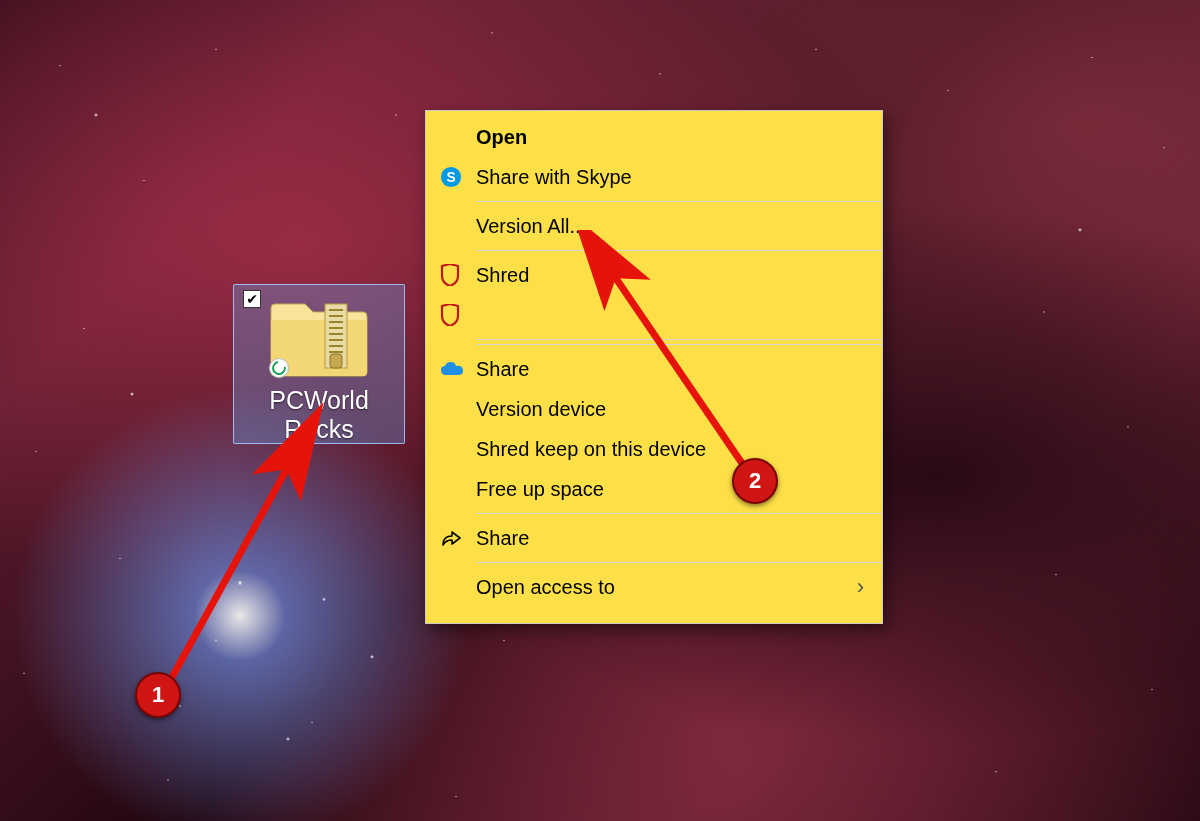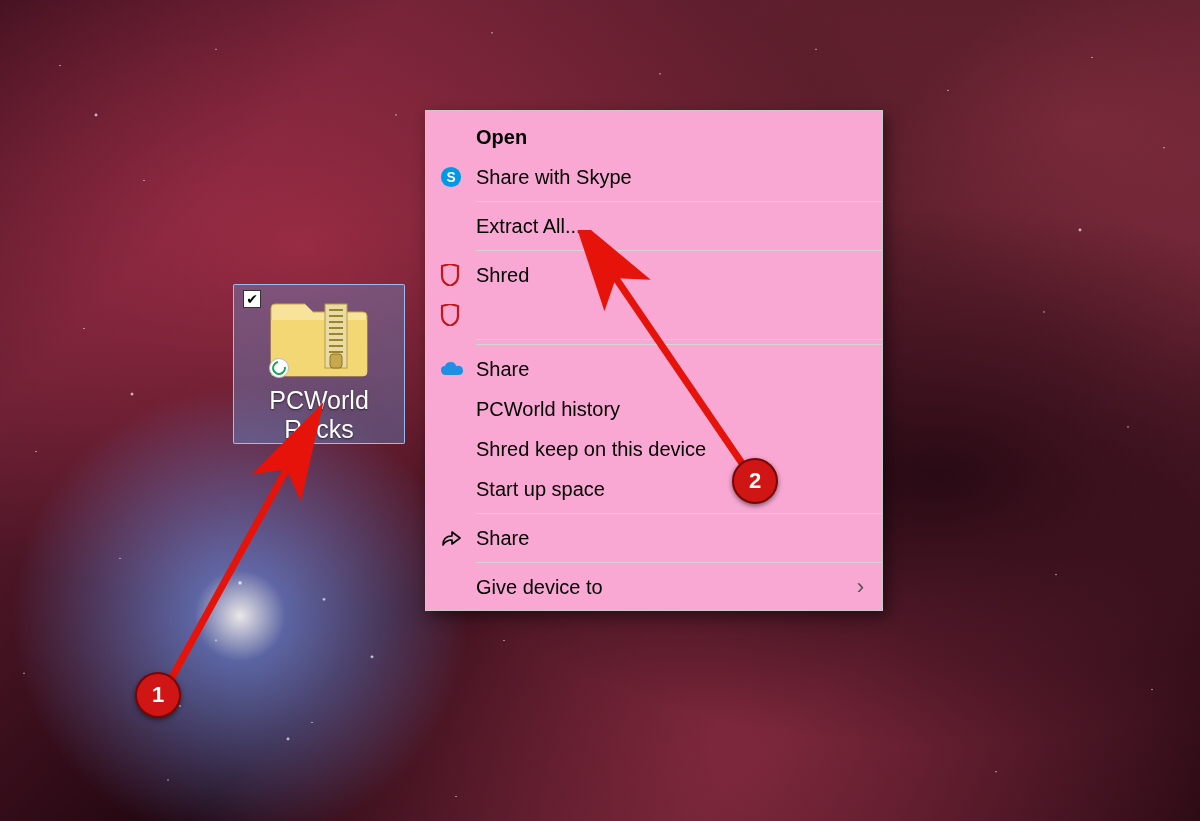--- a/index.html
+++ b/index.html
@@ -98,23 +98,23 @@
   .sync-badge::after {
     content: ""; width: 10px; height: 10px; border-radius: 50%;
     border: 2px solid #18a558; border-top-color: transparent; transform: rotate(35deg);
   }
 
   
   .context-menu {
     position: absolute;
     left: 425px; top: 110px;
     width: 458px;
-    background: #f9a8d4;
+    background: #fde047;
     box-shadow: 4px 6px 14px rgba(0,0,0,.45);
-    padding: 6px 0 3px;
+    padding: 6px 0 16px;
     border: 1px solid #c9c9c9;
     box-sizing: border-box;
   }
   .menu-item {
     display: flex;
     align-items: center;
     height: 40px;
     padding: 0 14px 0 14px;
     font-size: 20px;
     color: #000;
@@ -191,21 +191,21 @@
           <text x="12" y="17" text-anchor="middle" font-size="15" font-weight="700" fill="#fff" font-family="Arial">S</text>
         </svg>
     </span>
     <span class="label">Share with Skype</span>
   </div>
 
   <div class="menu-sep"></div>
 
   <div class="menu-item">
     <span class="icon-slot"></span>
-    <span class="label">Extract All...</span>
+    <span class="label">Version All...</span>
   </div>
 
   <div class="menu-sep"></div>
 
   <div class="menu-item">
     <span class="icon-slot">
       <svg width="20" height="22" viewBox="0 0 20 22">
           <path d="M2 2 L10 0 L18 2 L18 12 Q18 19 10 22 Q2 19 2 12 Z" fill="none" stroke="#c01818" stroke-width="2.2"></path>
         </svg>
     </span>
@@ -230,50 +230,50 @@
       <svg width="24" height="16" viewBox="0 0 24 16">
           <path d="M6 14 Q1 14 1 9 Q1 5 5 5 Q6 1 11 1 Q15 1 16 5 Q23 4 23 10 Q23 14 18 14 Z" fill="#1f8fe6"></path>
         </svg>
     </span>
     <span class="label">Share</span>
   </div>
 
 
   <div class="menu-item">
     <span class="icon-slot"></span>
-    <span class="label">PCWorld history</span>
+    <span class="label">Version device</span>
   </div>
 
   <div class="menu-item">
     <span class="icon-slot"></span>
     <span class="label">Shred keep on this device</span>
   </div>
 
   <div class="menu-item">
     <span class="icon-slot"></span>
-    <span class="label">Start up space</span>
+    <span class="label">Free up space</span>
   </div>
 
   <div class="menu-sep"></div>
 
   <div class="menu-item">
     <span class="icon-slot">
       <svg width="22" height="20" viewBox="0 0 22 20">
           <path d="M3 17 Q3 8 12 8 L12 4 L20 10 L12 16 L12 12 Q6 12 3 17 Z" fill="none" stroke="#000" stroke-width="1.6" stroke-linejoin="round"></path>
         </svg>
     </span>
     <span class="label">Share</span>
   </div>
 
 
   <div class="menu-sep"></div>
 
   <div class="menu-item">
     <span class="icon-slot"></span>
-    <span class="label">Give device to</span>
+    <span class="label">Open access to</span>
     <span class="submenu-caret">›</span>
   </div>
 
 </div>
 
 <svg class="annot" style="left:130px; top:400px;" width="210" height="320">
   <defs>
     <marker id="ah1" markerWidth="14" markerHeight="14" refX="7" refY="4" orient="auto">
       <path d="M0 0 L14 4 L0 8 L3 4 Z" fill="#e6130a"></path>
     </marker>

